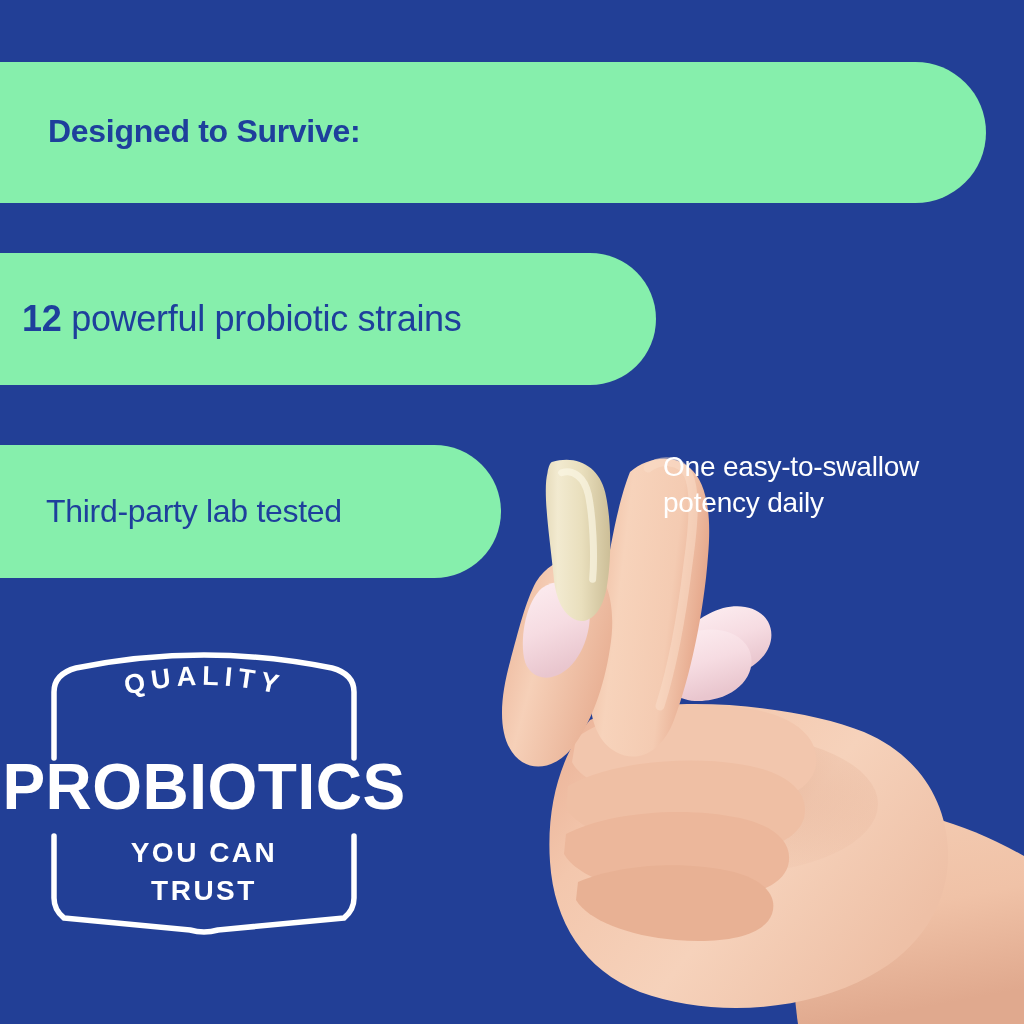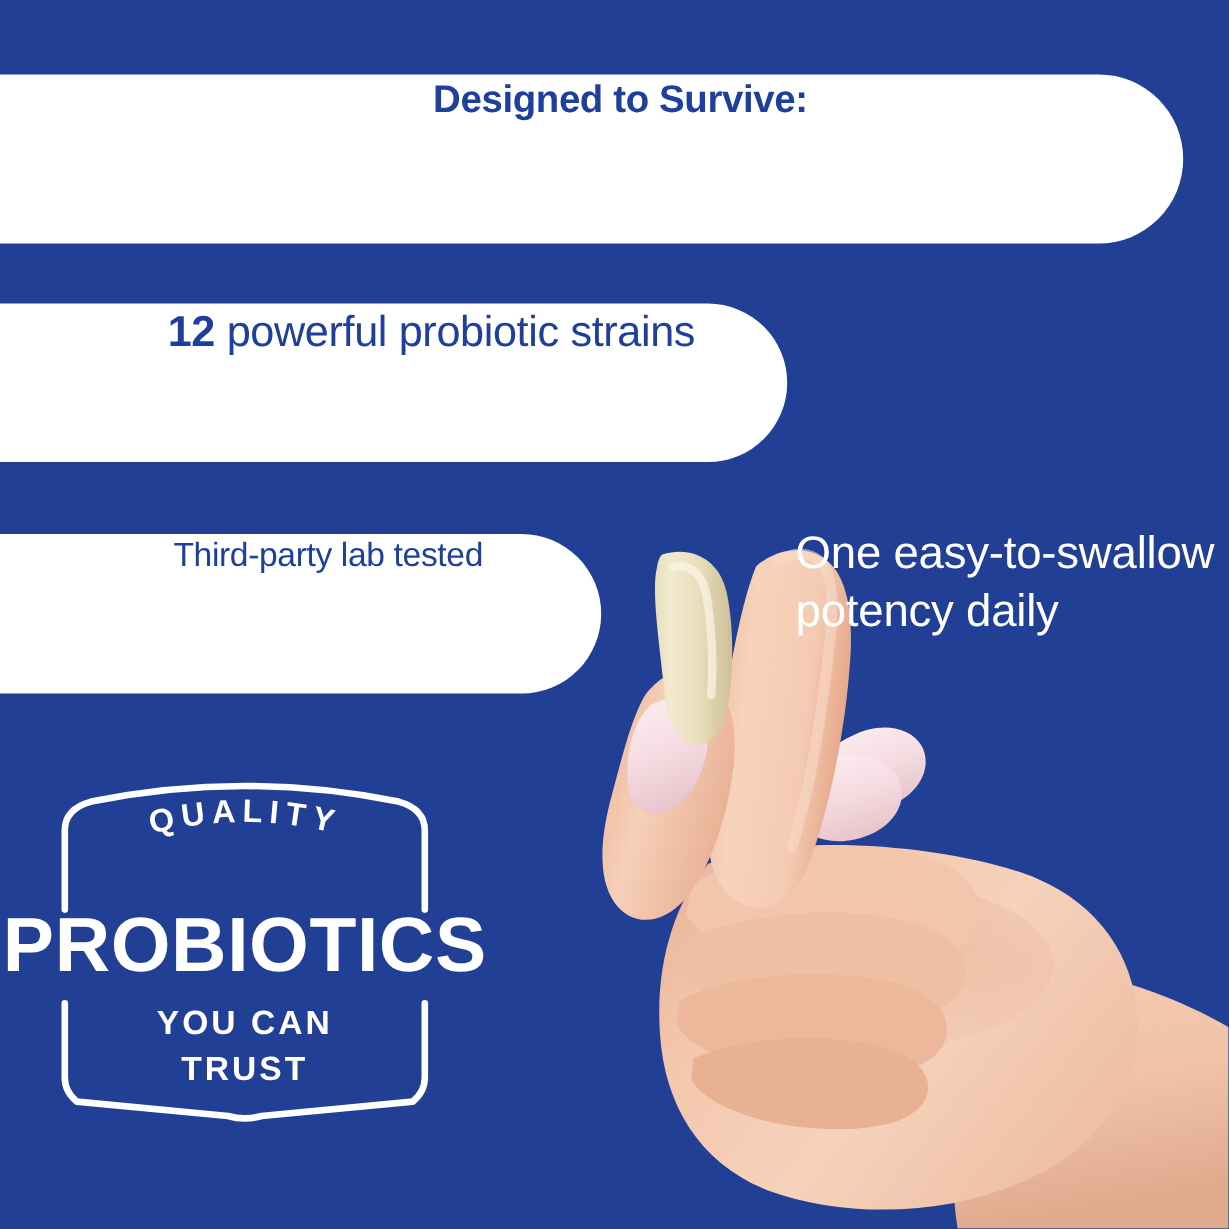--- a/index.html
+++ b/index.html
@@ -14,51 +14,51 @@
     position:absolute; left:0; top:0;
     width:1024px; height:1024px;
     background:#223f96;
     overflow:hidden;
   }
 
   
   .card {
     position:absolute;
     left:0;
-    background:#ffffff;
+    background:#86efac;
     display:flex;
-    flex-direction:row;
+    flex-direction:column;
     justify-content:center;
     color:#1e3f9c;
   }
   #card-1 { top:62px;  width:986px; height:141px; border-radius:0 72px 72px 0; padding-left:48px; }
-  #card-2 { top:253px; width:656px; height:132px; border-radius:0 68px 68px 0; padding-left:63px; }
+  #card-2 { top:253px; width:656px; height:132px; border-radius:0 68px 68px 0; padding-left:22px; }
   #card-3 { top:445px; width:501px; height:133px; border-radius:0 70px 70px 0; padding-left:46px; }
 
   .line {
     font-size:37px;
     line-height:1.26;
     letter-spacing:-0.3px;
     color:#1e3f9c;
     white-space:nowrap;
   }
   #card-1 .l1 { font-weight:bold; font-size:32px; margin-bottom:3px; }
   #card-1 .l2 { font-size:38px; }
   #card-2 .line { font-size:36px; line-height:1.30; }
-  #card-3 .line { font-size:28px; line-height:1.30; }
+  #card-3 .line { font-size:32px; line-height:1.30; }
   .num { font-weight:bold; }
   .dag { font-size:0.62em; vertical-align:super; line-height:0; }
 
   
   #caption {
     position:absolute;
-    left:663px; top:437px;
+    left:663px; top:449px;
     width:350px;
     color:#ffffff;
-    font-size:38px;
+    font-size:28px;
     line-height:1.28;
     letter-spacing:-0.2px;
   }
   #caption .cl { display:block; white-space:nowrap; }
 
   
   #badge { position:absolute; left:28px; top:648px; width:500px; height:300px; }
   #badge svg { display:block; overflow:visible; }
 
   

